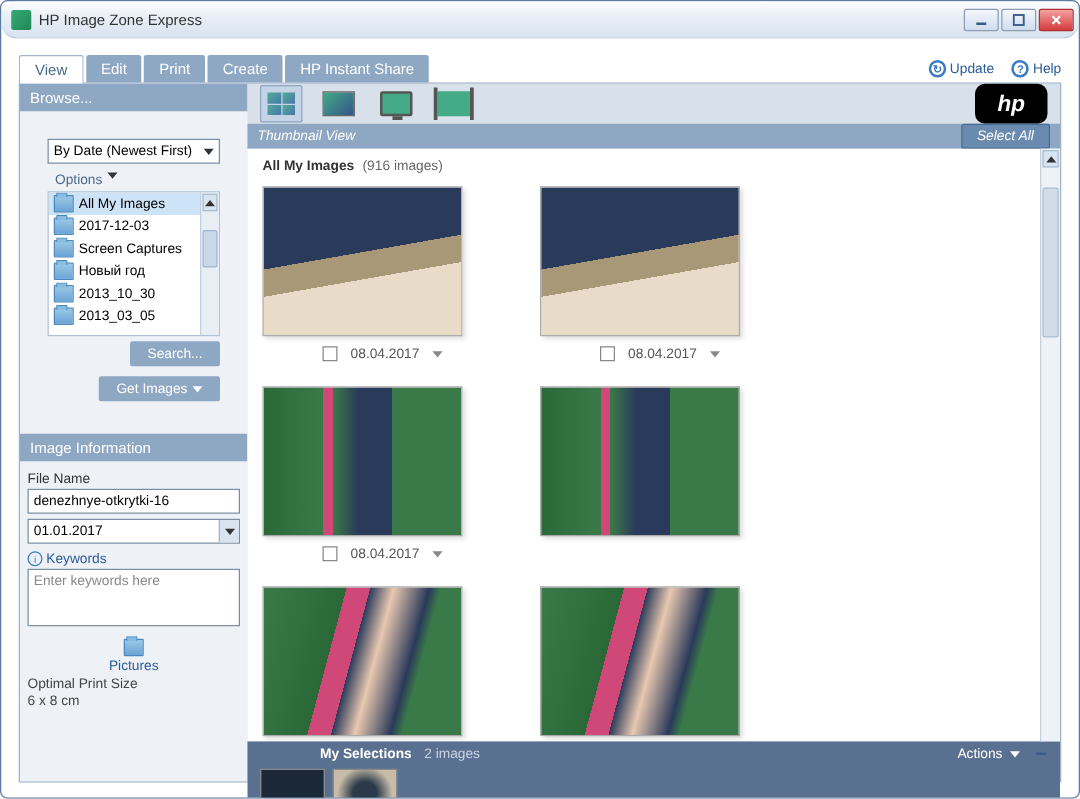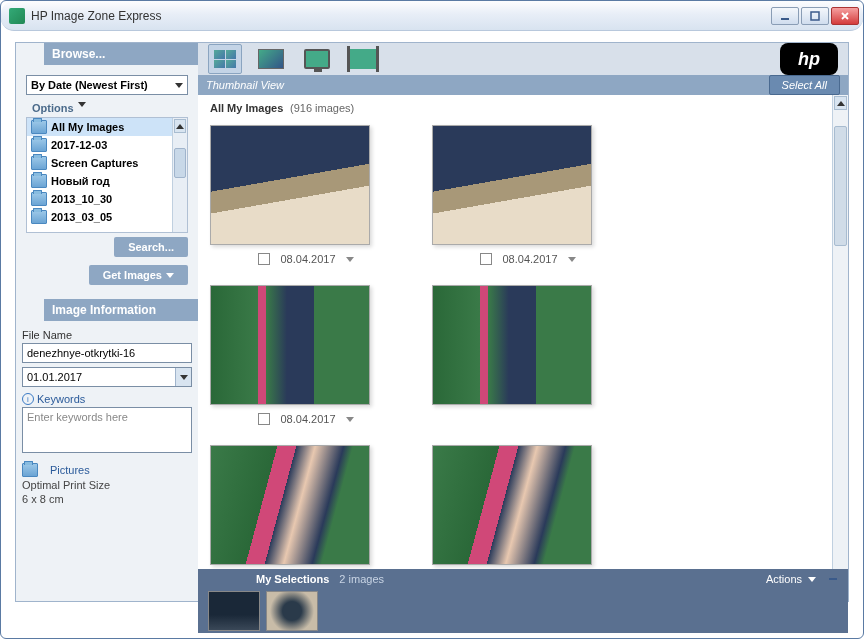--- a/index.html
+++ b/index.html
@@ -14,22 +14,22 @@
 .win-btn svg { width: 10px; height: 10px; }
 .content { padding: 12px 14px; }
 .tabs-row { display: flex; align-items: center; height: 24px; }
 .tab { padding: 4px 12px; background: #8ea7c3; color: #fff; margin-right: 2px; border-radius: 2px 2px 0 0; cursor: pointer; font-size: 12px; }
 .tab.active { background: #fff; color: #4a6a8a; border: 1px solid #a0b4cc; border-bottom: none; }
 .help-links { margin-left: auto; display: flex; gap: 14px; align-items: center; }
 .help-link { color: #2a5a9a; cursor: pointer; display: flex; align-items: center; gap: 3px; font-size: 12px; }
 .help-link .ico { width: 14px; height: 14px; border-radius: 50%; border: 2px solid #3a7ac5; display: flex; align-items: center; justify-content: center; font-size: 9px; color: #3a7ac5; font-weight: bold; }
 .main-area { display: flex; border: 1px solid #a0b4cc; margin-top: -1px; height: 560px; background: #eef2f6; }
 .sidebar { width: 182px; background: #eef2f6; display: flex; flex-direction: column; }
-.panel-header { background: #8ea7c3; color: #fff; padding: 4px 8px; font-weight: bold; font-size: 12px; margin-left: 28px; }
-.browse-body { padding: 10px; font-weight: bold; }
+.panel-header { background: #8ea7c3; color: #fff; padding: 4px 8px; font-weight: normal; font-size: 12px; }
+.browse-body { padding: 22px; }
 .sort-select { width: 100%; height: 20px; border: 1px solid #7a8ea5; background: #fff; padding: 0 4px; display: flex; align-items: center; justify-content: space-between; cursor: pointer; margin-bottom: 4px; }
 .arrow-down { width: 0; height: 0; border-left: 4px solid transparent; border-right: 4px solid transparent; border-top: 5px solid #333; }
 .options-row { padding: 3px 6px; color: #4a6a8a; cursor: pointer; display: flex; align-items: flex-start; gap: 4px; }
 .folder-list { border: 1px solid #b0c0d4; background: #fff; height: 116px; overflow: hidden; position: relative; }
 .folder-list-inner { overflow: hidden; }
 .folder-item { display: flex; align-items: center; padding: 2px 4px; gap: 4px; cursor: pointer; }
 .folder-item.selected { background: #cde3f8; }
 .folder-icon { width: 16px; height: 14px; background: linear-gradient(#9cc8e8,#6ba4d4); border: 1px solid #4a88c0; border-radius: 1px; position: relative; flex-shrink: 0; }
 .folder-icon::before { content:''; position:absolute; top:-3px; left:1px; width:7px; height:3px; background:#88bce0; border:1px solid #4a88c0; border-bottom:none; border-radius:1px 1px 0 0; }
 .folder-list .scrollbar { position: absolute; right: 0; top: 0; bottom: 0; width: 15px; background: #e8eef5; border-left: 1px solid #c0d0e0; }
@@ -38,21 +38,21 @@
 .btn-row { display: flex; justify-content: flex-end; padding: 4px 0; }
 .side-btn { background: #8ea7c3; color: #fff; padding: 4px 14px; border-radius: 2px; cursor: pointer; font-size: 11px; display: inline-flex; align-items: center; gap: 4px; }
 .info-body { padding: 6px; }
 .field-label { color: #333; margin: 2px 0; }
 .text-input { width: 100%; height: 20px; border: 1px solid #7a8ea5; padding: 0 4px; background: #fff; display: flex; align-items: center; }
 .date-input { width: 100%; height: 20px; border: 1px solid #7a8ea5; background: #fff; display: flex; align-items: center; justify-content: space-between; padding: 0 0 0 4px; margin-top: 4px; }
 .date-input .dd-btn { width: 16px; height: 18px; background: #d8e4f0; border-left: 1px solid #a0b4cc; display: flex; align-items: center; justify-content: center; }
 .kw-label { display: flex; align-items: center; gap: 3px; margin-top: 6px; color: #2a5a9a; cursor: pointer; }
 .kw-ico { width: 12px; height: 12px; border: 1px solid #3a7ac5; border-radius: 50%; display: flex; align-items: center; justify-content: center; font-size: 8px; color: #3a7ac5; }
 .textarea { width: 100%; height: 46px; border: 1px solid #7a8ea5; background: #fff; padding: 3px 4px; color: #888; margin-top: 2px; }
-.loc-row { display: flex; align-items: center; gap: 12px; margin-top: 10px; color: #2a5a9a; cursor: pointer; }
+.loc-row { display: flex; align-items: center; gap: 2px; margin-top: 10px; color: #2a5a9a; cursor: pointer; flex-direction: column; }
 .size-text { color: #444; margin-top: 2px; }
 .right-pane { flex: 1; display: flex; flex-direction: column; background: #d8e0ea; }
 .toolbar { height: 44px; display: flex; align-items: center; padding: 0 10px; gap: 12px; }
 .tb-btn { width: 34px; height: 30px; display: flex; align-items: center; justify-content: center; cursor: pointer; border-radius: 2px; }
 .tb-btn.active { background: #c4d4e6; border: 1px solid #8aa4c0; }
 .tb-grid { width: 22px; height: 18px; display: grid; grid-template-columns: 1fr 1fr; grid-template-rows: 1fr 1fr; gap: 1px; }
 .tb-grid div { background: linear-gradient(135deg,#5a9,#47a); }
 .tb-single { width: 26px; height: 20px; background: linear-gradient(135deg,#4a8,#358); border: 1px solid #666; }
 .tb-screen { width: 26px; height: 20px; border: 2px solid #555; border-radius: 2px; background: #4a8; position: relative; }
 .tb-screen::after { content:''; position:absolute; bottom:-5px; left:8px; width:8px; height:3px; background:#555; }
@@ -109,20 +109,37 @@
         </div>
       <div class="win-btn close">
           <svg viewBox="0 0 10 10">
             <path d="M2 2 L8 8 M8 2 L2 8" stroke="#fff" stroke-width="1.8"></path>
           </svg>
         </div>
     </div>
   </div>
 
   <div class="content">
+    <div class="tabs-row">
+      <div class="tab active">View</div>
+      <div class="tab">Edit</div>
+      <div class="tab">Print</div>
+      <div class="tab">Create</div>
+      <div class="tab">HP Instant Share</div>
+      <div class="help-links">
+        <div class="help-link">
+            <span class="ico">↻</span>
+            <span>Update</span>
+          </div>
+        <div class="help-link">
+            <span class="ico">?</span>
+            <span>Help</span>
+          </div>
+      </div>
+    </div>
 
     <div class="main-area">
       <div class="sidebar">
         <div class="panel-header">Browse...</div>
         <div class="browse-body">
           <div class="sort-select">
             <span>By Date (Newest First)</span>
               <div class="arrow-down"></div>
           </div>
           <div class="options-row">

